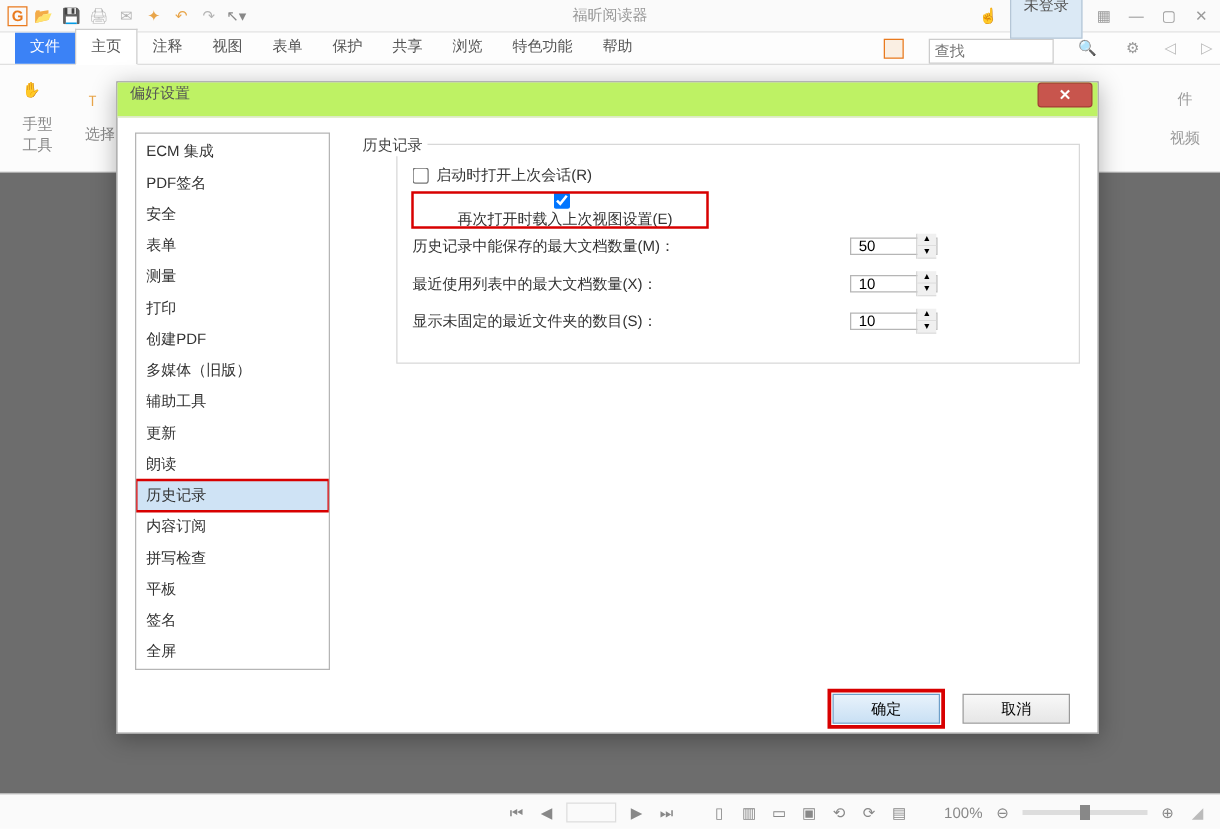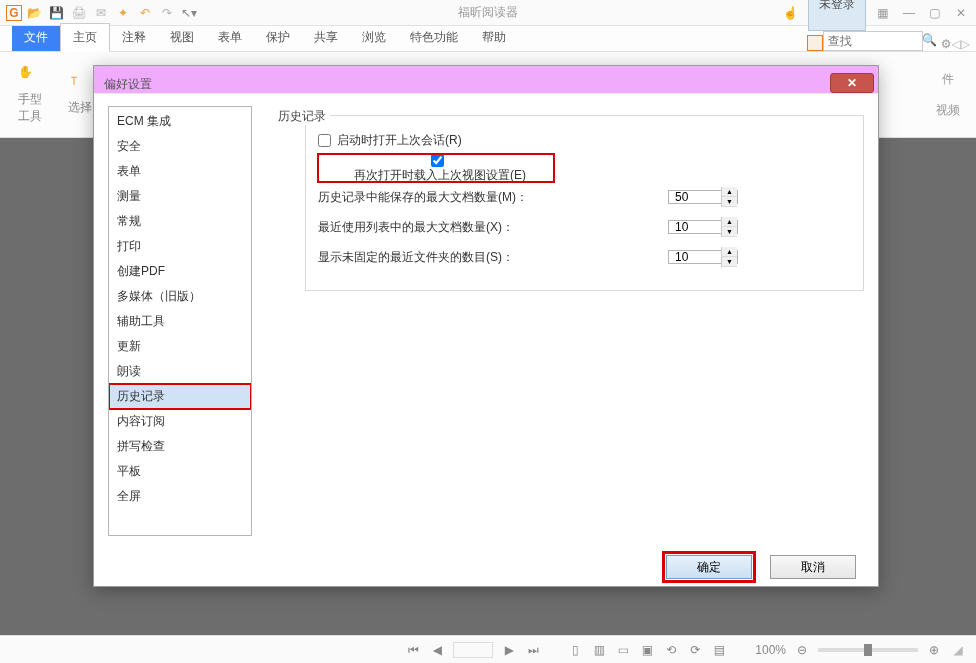--- a/index.html
+++ b/index.html
@@ -12,21 +12,21 @@
 .qat .qat-title { position: absolute; left: 0; right: 0; text-align: center; color: #999; pointer-events: none; }
 .qat .qat-right { margin-left: auto; display: flex; gap: 8px; align-items: center; }
 .nologin { background: #dbe9f5; border: 1px solid #b5c6d6; padding: 1px 10px; color: #555; height: 36px; line-height: 14px; }
 
 
 .ribbon-tabs { height: 26px; background: #fdfdfd; border-bottom: 1px solid #e0e0e0; display: flex; align-items: flex-end; }
 .rtab { padding: 5px 12px; color: #555; cursor: pointer; }
 .rtab.file { background: #3b82f6; color: #fff; margin-left: 12px; }
 .rtab.active { border: 1px solid #ccc; border-bottom: 1px solid #fff; background: #fff; position: relative; top: 1px; margin-top: 44px; }
 .ribbon-tabs .spacer { flex: 1; }
-.searchwrap { display: flex; align-items: flex-end; gap: 0; margin-right: 6px; margin-left: 40px; }
+.searchwrap { display: flex; align-items: flex-start; gap: 20px; margin-right: 6px; margin-left: 40px; }
 .searchwrap .sq { width: 16px; height: 16px; border: 1px solid #e97a1e; background: #faefe3; }
 .searchwrap input { width: 100px; height: 20px; border: 1px solid #ccc; padding: 0 4px; color: #888; }
 .searchwrap .mag { width: 18px; height: 18px; color: #5f8fb5; }
 .searchwrap .gear { color: #999; }
 
 
 .ribbon-body { height: 86px; background: #fcfcfc; border-bottom: 1px solid #ddd; display: flex; align-items: center; padding: 6px 10px; gap: 10px; }
 .rbtn { display: flex; flex-direction: column; align-items: center; gap: 2px; color: #888; width: 40px; }
 .rbtn .ico { width: 24px; height: 24px; }
 .vline { width:1px; height:60px; background:#e3e3e3; }
@@ -36,26 +36,26 @@
 .stage { position: absolute; top: 138px; left: 0; right: 0; bottom: 28px; background: #6d6d6d; }
 
 
 .statusbar { position: absolute; bottom: 0; left: 0; right: 0; height: 28px; background: #fafafa; border-top: 1px solid #e0e0e0; display: flex; align-items: center; justify-content: flex-end; padding: 0 10px; gap: 8px; color: #888; }
 .statusbar .navicn { width: 16px; height: 16px; display:flex; align-items:center; justify-content:center; }
 .zoomtrack { width: 100px; height: 4px; background: #ddd; position: relative; }
 .zoomtrack .thumb { width: 8px; height: 12px; background: #888; position: absolute; top: -4px; left: 46px; }
 
 
 .dialog { position: absolute; top: 65px; left: 93px; width: 786px; height: 522px; background: #fff; border: 1px solid #9a9a9a; box-shadow: 0 4px 18px rgba(0,0,0,0.3); }
-.dlg-title { height: 28px; background: #f0abfc; border-bottom: 1px solid #e8e8e8; display: flex; align-items: flex-end; padding: 17px 0 0 10px; }
+.dlg-title { height: 28px; background: #bef264; border-bottom: 1px solid #e8e8e8; display: flex; align-items: flex-start; padding: 0 0 0 10px; }
 .dlg-title span { color: #555; }
 .dlg-close { margin-left: auto; width: 44px; height: 20px; background: #c8554d; border: 1px solid #a33c35; border-radius: 3px; display: flex; align-items: center; justify-content: center; color: #fff; font-weight: bold; margin-right: 4px; }
 
 .dlg-body { display: flex; height: 454px; padding: 12px 14px 0 14px; gap: 16px; }
-.catlist { width: 144px; height: 430px; border: 1px solid #b5b5b5; overflow-y: auto; background: #fff; padding-top: 2px; }
+.catlist { width: 156px; height: 430px; border: 1px solid #b5b5b5; overflow-y: auto; background: #fff; padding-top: 2px; }
 .catlist::-webkit-scrollbar { width: 16px; }
 .catlist::-webkit-scrollbar-track { background: #f0f0f0; }
 .catlist::-webkit-scrollbar-thumb { background: #c8c8c8; border: 1px solid #aaa; }
 .catlist .item { padding: 4px 8px; color: #333; cursor: default; }
 .catlist .item.selected { background: #cfe3f5; outline: 2px solid #d80000; outline-offset: -1px; }
 
 .settings { flex: 1; padding-top: 8px; }
 .settings .box { border: 1px solid #d8d8d8; padding: 10px 12px 18px 12px; margin-top: -16px; margin-left: 37px; }
 .boxwrap { position: relative; }
 .boxwrap .legend { position: relative; top: -6px; left: 6px; background: #fff; padding: 0 4px; display: inline-block; color: #444; z-index:2; }
@@ -170,34 +170,35 @@
 </div>
 
 <div class="dialog">
   <div class="dlg-title">
     <span>偏好设置</span>
     <div class="dlg-close">✕</div>
   </div>
   <div class="dlg-body">
     <div class="catlist">
       <div class="item">ECM 集成</div>
+      <div class="item">PDF签名</div>
       <div class="item">安全</div>
       <div class="item">表单</div>
       <div class="item">测量</div>
-      <div class="item">常规</div>
       <div class="item">打印</div>
       <div class="item">创建PDF</div>
       <div class="item">多媒体（旧版）</div>
       <div class="item">辅助工具</div>
       <div class="item">更新</div>
       <div class="item">朗读</div>
       <div class="item selected">历史记录</div>
       <div class="item">内容订阅</div>
       <div class="item">拼写检查</div>
       <div class="item">平板</div>
+      <div class="item">签名</div>
       <div class="item">全屏</div>
 
     </div>
 
     <div class="settings">
       <div class="boxwrap">
         <span class="legend">历史记录</span>
         <div class="box">
           <div class="row">
             <input type="checkbox" style="">

